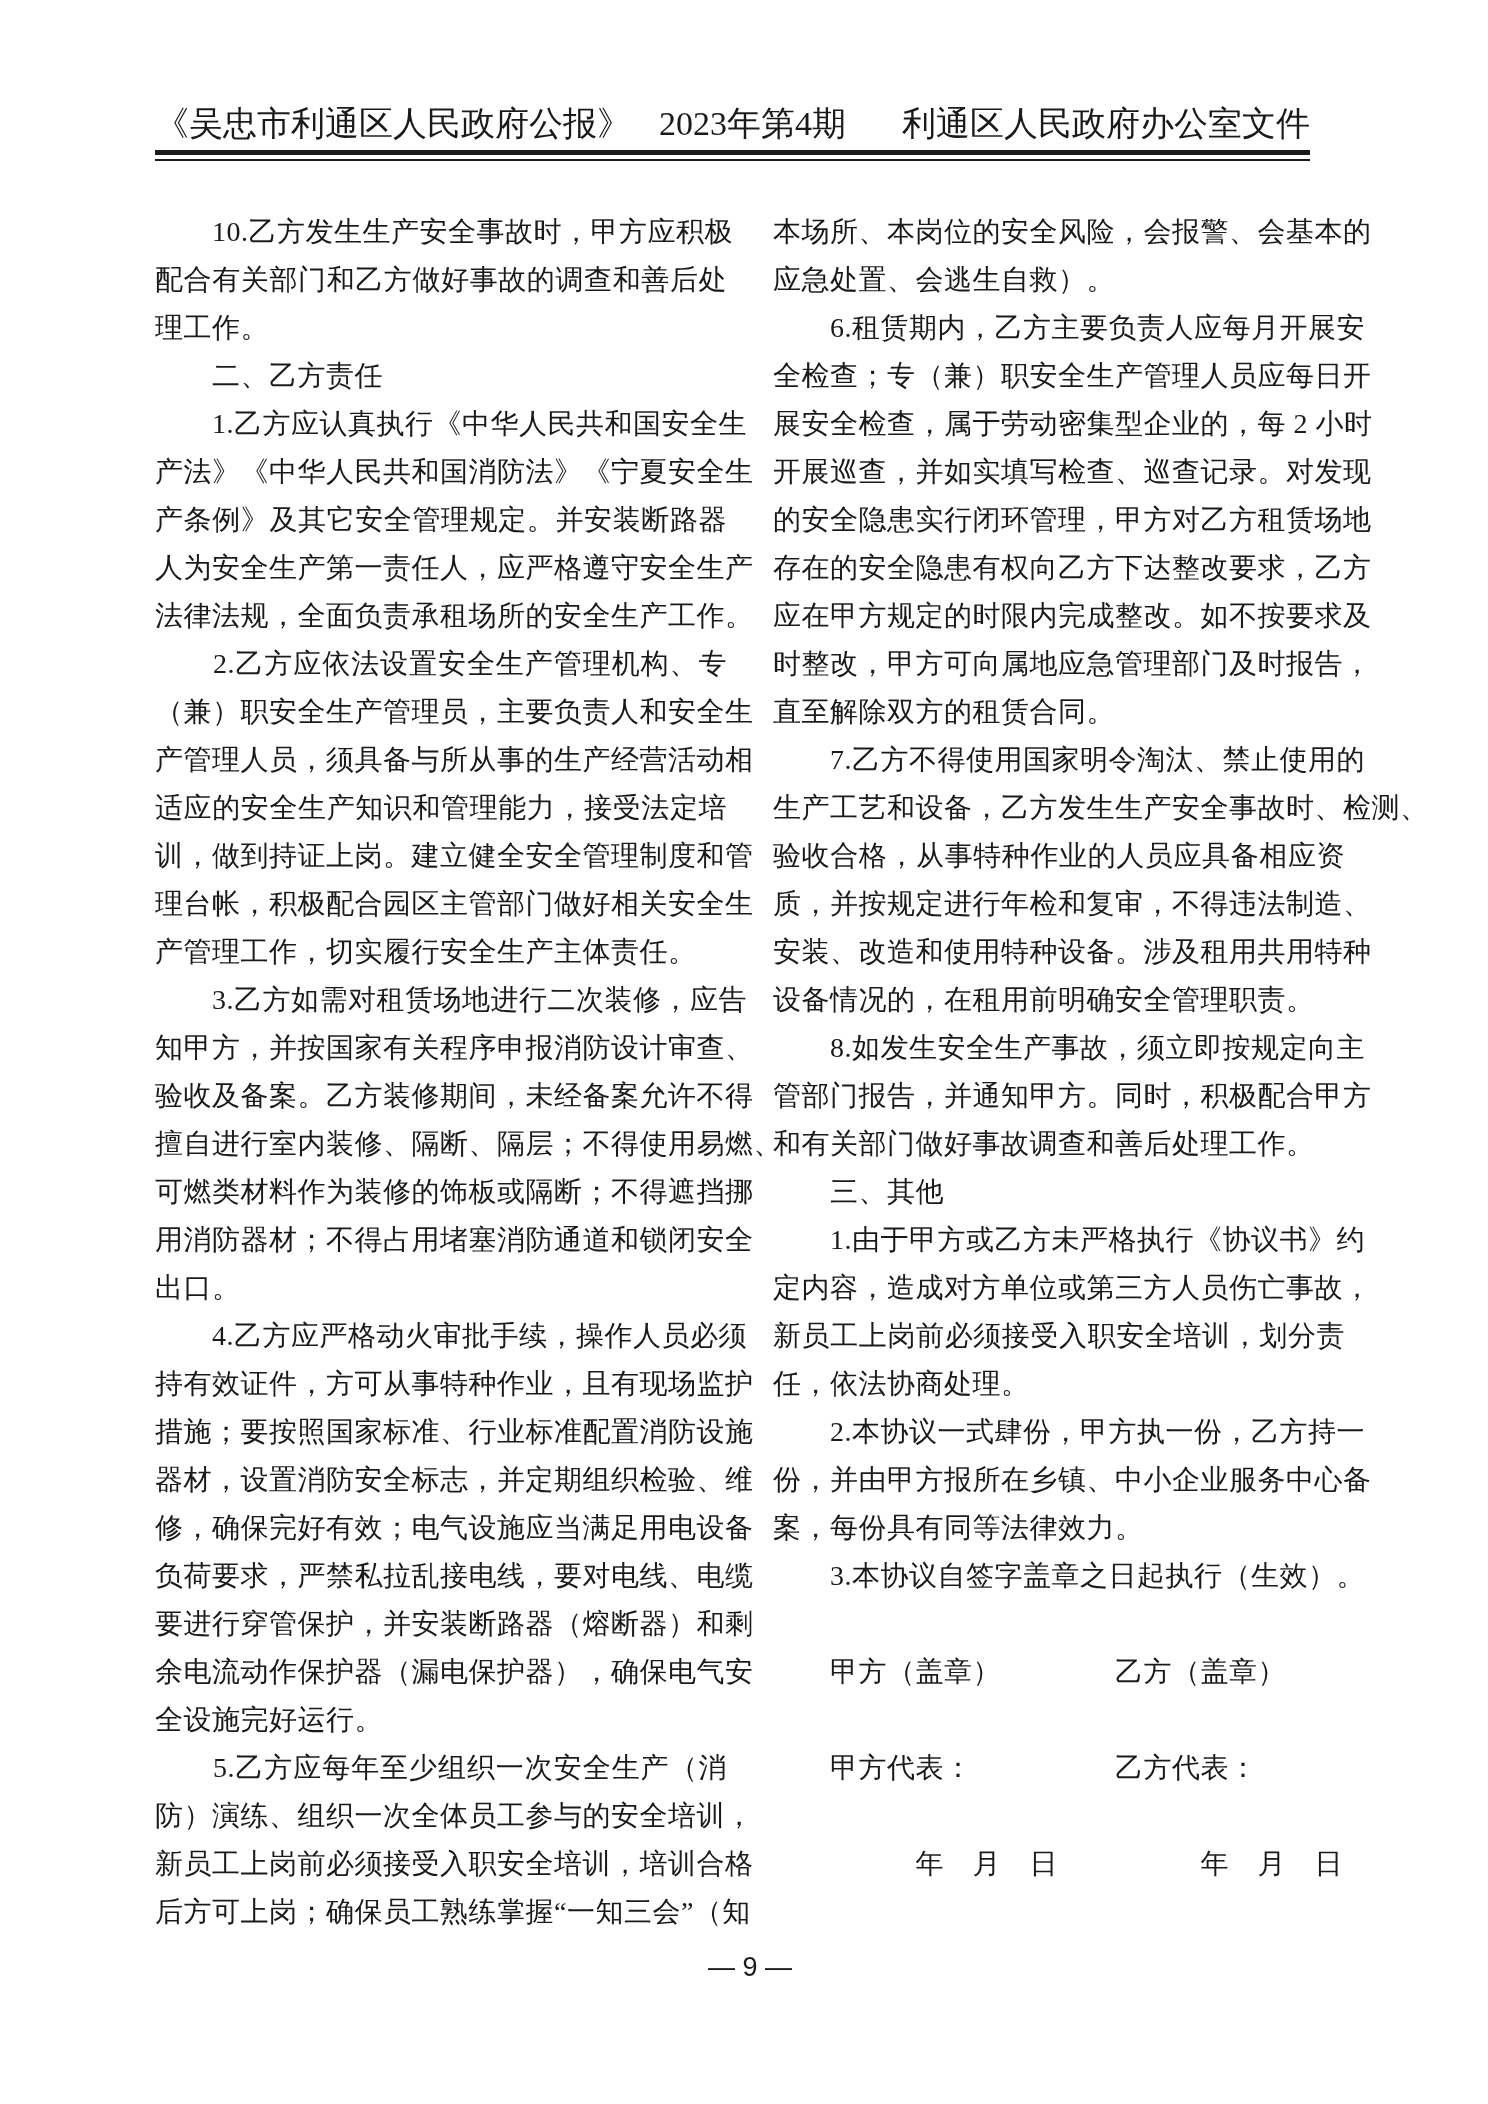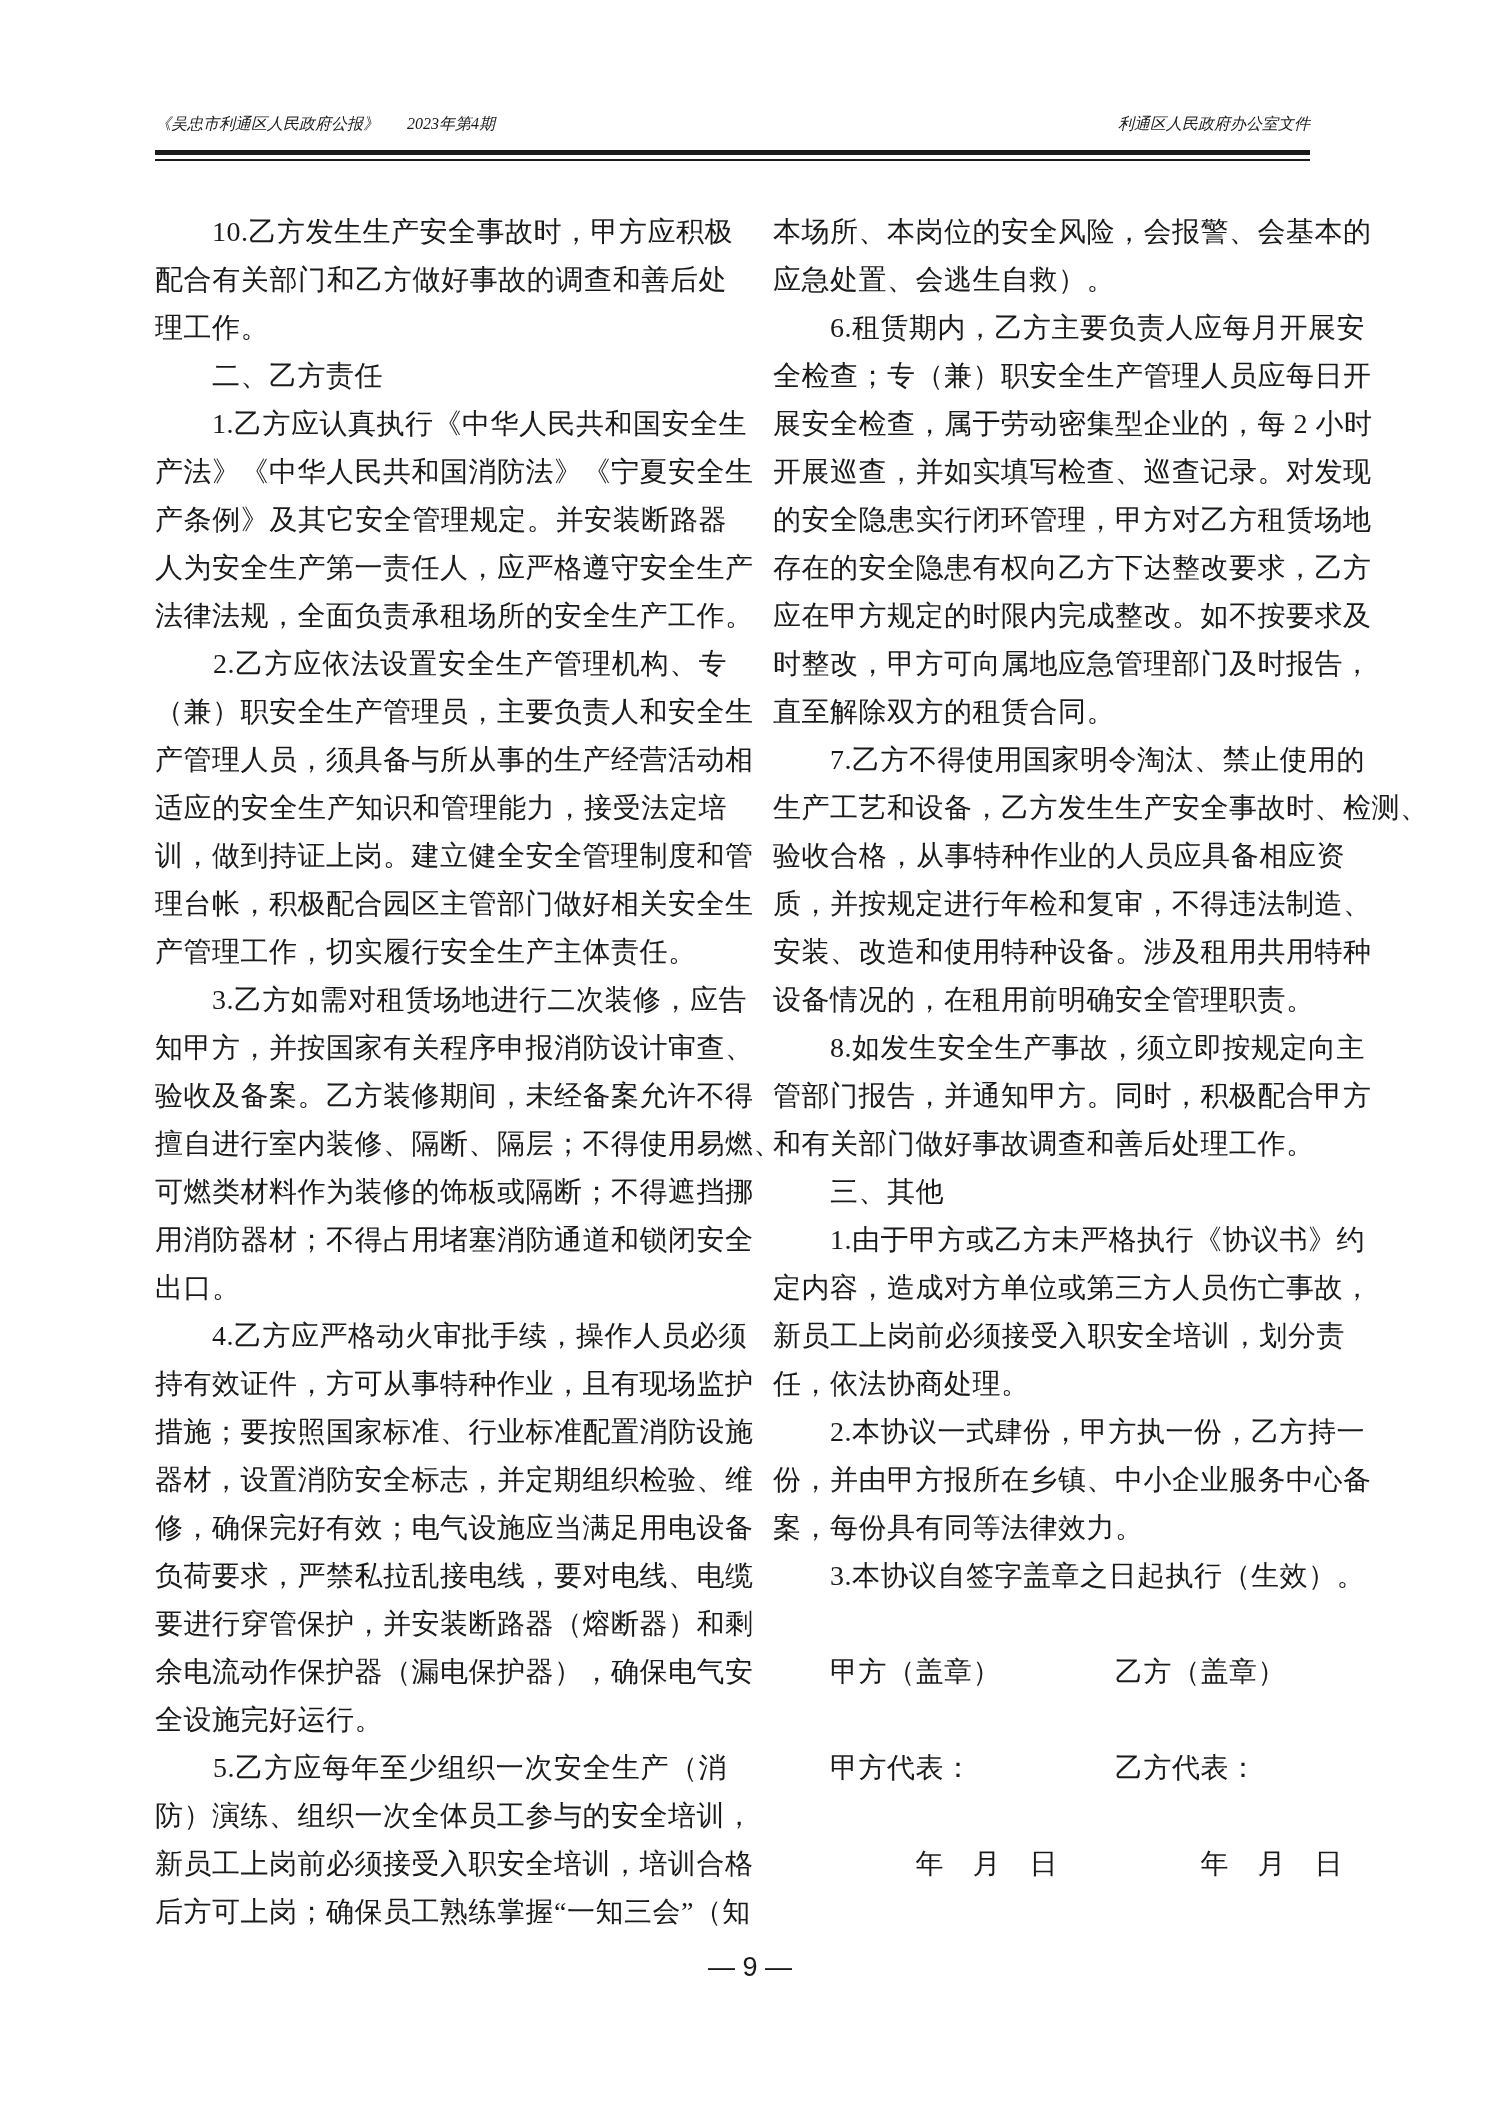--- a/index.html
+++ b/index.html
@@ -17,24 +17,23 @@
     overflow: hidden;
     box-sizing: border-box;
     padding: 108px 143px 0 155px;
   }
   
   .header-row {
     width: 1155px;
     display: flex;
     justify-content: space-between;
     align-items: center;
-    font-size: 16px;
+    font-size: 34px;
     line-height: 32px;
     white-space: nowrap;
-    font-style: italic;
   }
   .header-left { display: flex; align-items: baseline; }
   .issue { margin-left: 28px; }
   .header-rule {
     width: 1155px;
     height: 11px;
     margin-top: 10px;
     border-top: 5px solid #1b1b1b;
     border-bottom: 2px solid #1b1b1b;
     box-sizing: border-box;

